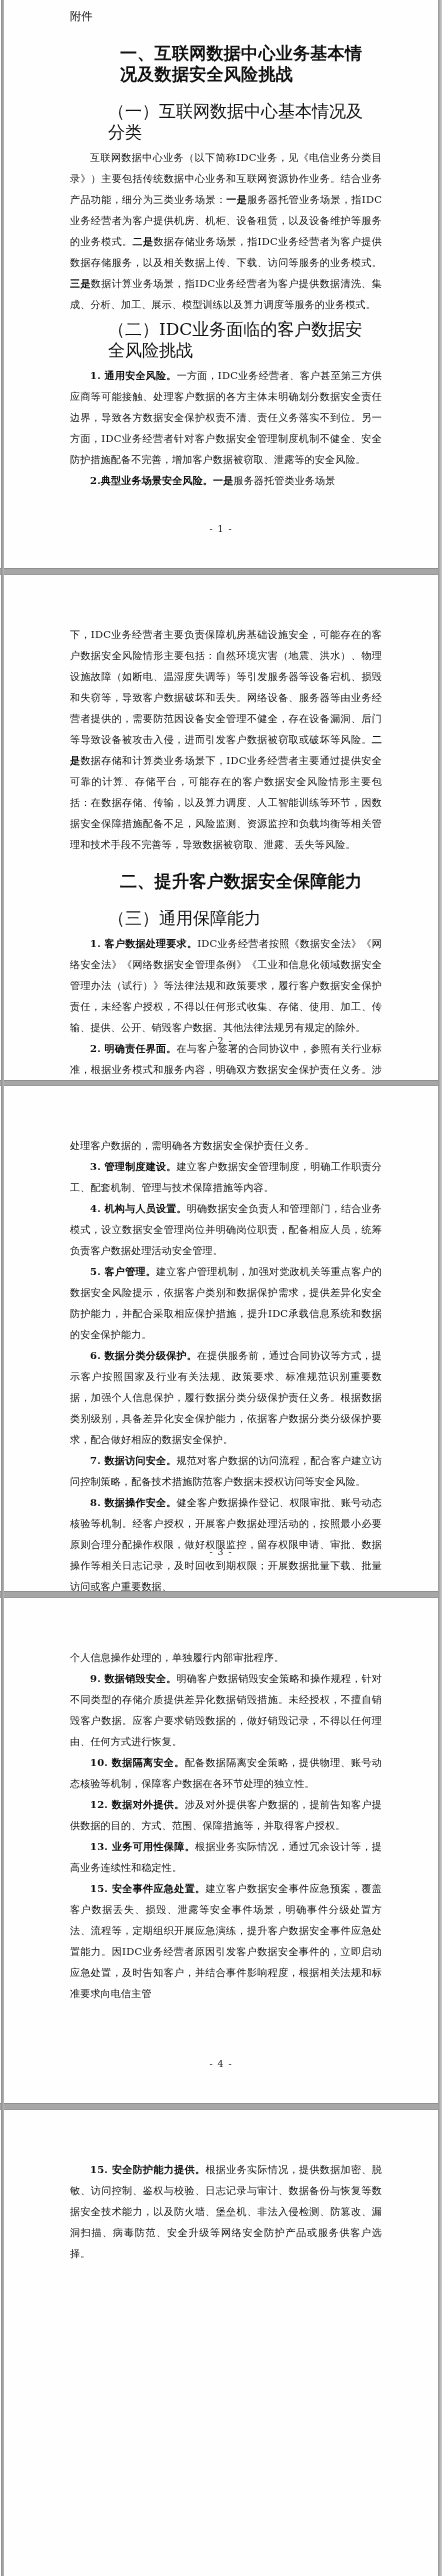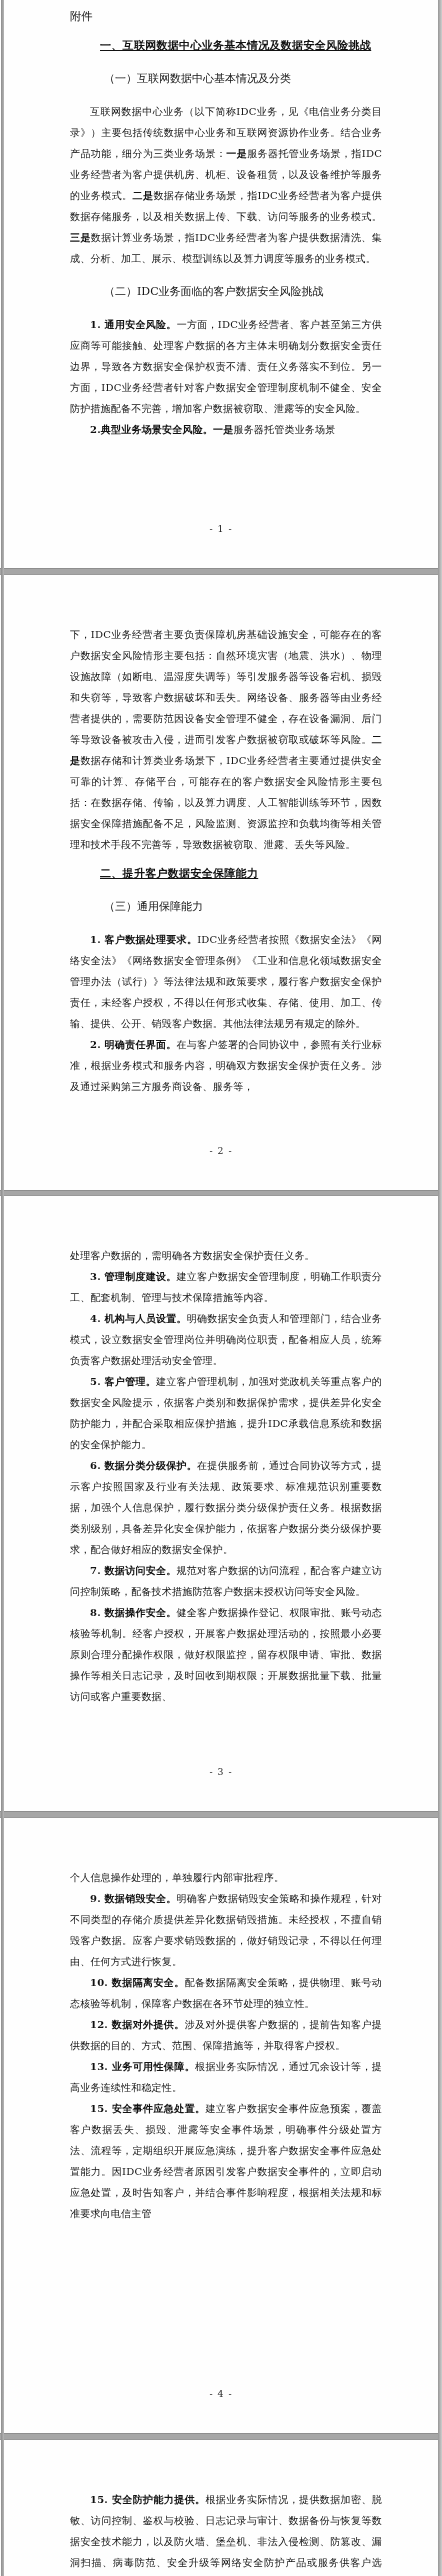--- a/index.html
+++ b/index.html
@@ -3,28 +3,28 @@
 <meta charset="utf-8">
 <style>
   html,body{margin:0;padding:0;background:#ffffff;}
   .viewer{position:relative;width:442px;font-family:"DejaVu Serif","Liberation Serif",serif;color:#121212;}
   .edge{position:absolute;top:0;bottom:0;z-index:6;}
   .edge-left{left:1px;width:3.1px;background:linear-gradient(90deg,#8d8d8d,#b6b6b6);}
   .edge-right{right:0;width:3.6px;background:linear-gradient(90deg,#969696,#cfcfcf);}
   #pages{position:relative;z-index:1;}
   .page{position:relative;background:#fefefe;overflow:hidden;}
   .page-1{height:568px;}
-  .page-2,.page-3,.page-4,.page-5,.page-6{height:615px;}
+  .page-2,.page-3,.page-4,.page-5,.page-6{height:505px;}
   .gap{height:6.7px;background:#a6a6a6;border-top:0.5px solid #8e8e8e;border-bottom:0.5px solid #999999;box-sizing:border-box;}
   .content{padding:49px 60px 0 70px;}
   .page-1 .content{padding-top:6.2px;}
   .label{font-size:11.3px;line-height:21px;margin:0;}
   .title{font-size:15px;font-weight:700;text-align:center;margin:17px 0 24px;line-height:21.6px;letter-spacing:0.5px;}
-  .h1{font-family:"DejaVu Sans","Liberation Sans",sans-serif;font-size:11px;font-weight:700;line-height:21px;margin:8px;padding-left:2em;letter-spacing:0.3px;text-decoration:underline;}
-  .h2{font-size:11px;line-height:21px;margin:12px;padding-left:2em;}
+  .h1{font-family:"DejaVu Sans","Liberation Sans",sans-serif;font-size:17px;font-weight:700;line-height:21px;margin:16px;padding-left:2em;letter-spacing:0.3px;}
+  .h2{font-size:17px;line-height:21px;margin:4px;padding-left:2em;}
   p.para,p.cont{margin:0;font-size:10px;line-height:21px;text-align:justify;letter-spacing:0.2px;}
   p.para{text-indent:2em;}
   .b{font-weight:700;}
   .pagenum{position:absolute;left:0;right:0;bottom:34px;text-align:center;font-size:9.3px;letter-spacing:1px;color:#1d1d1d;}
 </style>
 </head>
 <body>
 
 <div class="viewer">
   <div id="pages">

